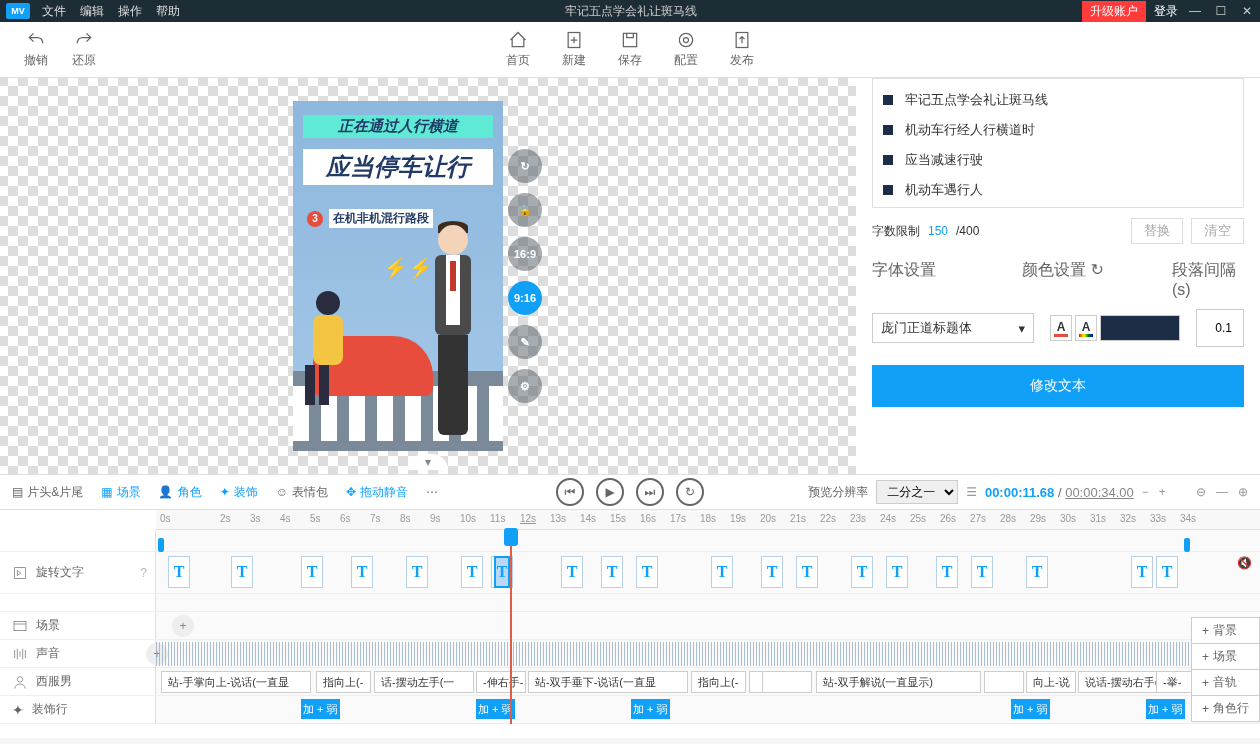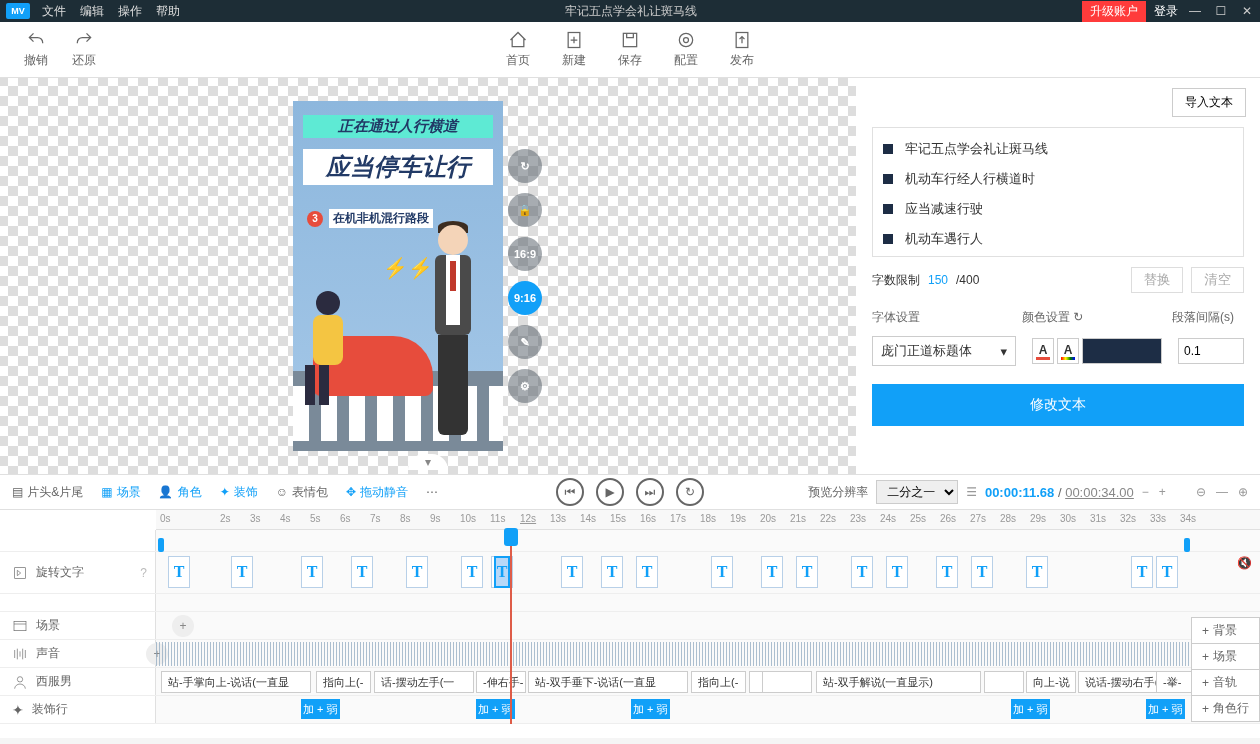--- a/index.html
+++ b/index.html
@@ -51,30 +51,30 @@
 .tab.active{background:#fff;color:#333}
 .import-row{padding:10px 14px;text-align:right}
 .import-btn{border:1px solid #ccc;background:#fff;padding:5px 12px;cursor:pointer;font-size:12px}
 .text-list{margin:0 16px;border:1px solid #e0e0e0;height:130px;overflow-y:auto;padding:6px}
 .text-item{display:flex;align-items:center;gap:12px;padding:6px 4px;font-size:13px}
 .text-item .sq{width:10px;height:10px;background:#1d2d45}
 .count-row{display:flex;align-items:center;padding:10px 16px;font-size:12px;gap:8px}
 .count-row .cnt{color:#11a0f8}
 .count-row .btns{margin-left:auto;display:flex;gap:8px}
 .count-row button{border:1px solid #ddd;background:#fff;padding:3px 12px;color:#aaa;cursor:pointer}
-.settings-row{display:flex;padding:6px 16px;gap:16px;font-size:12px;color:#666}
+.settings-row{display:flex;padding:6px 16px;gap:16px;font-size:16px;color:#666}
 .settings-row .col{flex:1}
 .settings-row .col.narrow{flex:0 0 72px}
 .settings-controls{display:flex;padding:4px 16px 12px;gap:16px;align-items:center}
 .font-sel{flex:1;border:1px solid #ccc;padding:5px 8px;display:flex;align-items:center;justify-content:space-between;cursor:pointer;font-size:13px}
 .color-ctrl{display:flex;gap:3px;align-items:center}
 .color-a{width:22px;height:26px;border:1px solid #ccc;display:flex;flex-direction:column;align-items:center;justify-content:center;font-size:12px;font-weight:bold;cursor:pointer}
 .color-a .bar{width:14px;height:3px}
 .color-swatch{width:80px;height:26px;background:#1d2d45;border:1px solid #ccc;cursor:pointer}
-.gap-input{width:66px;border:1px solid #ccc;padding:5px;text-align:left;font-size:12px}
+.gap-input{width:48px;border:1px solid #ccc;padding:11px;text-align:right;font-size:12px}
 .modify-btn{margin:6px 16px;background:#11a0f8;color:#fff;border:none;padding:12px;font-size:14px;cursor:pointer}
 .controls-bar{height:36px;background:#fff;display:flex;align-items:center;padding:0 12px;gap:18px;border-top:1px solid #e0e0e0;border-bottom:1px solid #e0e0e0;font-size:12px;color:#11a0f8}
 .controls-bar .item{display:flex;align-items:center;gap:4px;cursor:pointer}
 .controls-bar .item.gray{color:#666}
 .controls-bar .playback{position:absolute;left:50%;transform:translateX(-50%);display:flex;gap:12px;align-items:center}
 .pbtn{width:28px;height:28px;border:2px solid #666;border-radius:50%;display:flex;align-items:center;justify-content:center;cursor:pointer;color:#666}
 .controls-bar .preview{margin-left:auto;display:flex;align-items:center;gap:8px;color:#666}
 .controls-bar select{border:1px solid #ccc;padding:3px 6px;font-size:12px}
 .time-disp{font-family:monospace;font-size:13px}
 .time-cur{color:#11a0f8;font-weight:bold}
@@ -206,21 +206,20 @@
       <div class="ctool">🔒</div>
       <div class="ctool">16:9</div>
       <div class="ctool active">9:16</div>
       <div class="ctool">✎</div>
       <div class="ctool">⚙</div>
     </div>
     <div class="dropdown-arrow">▾</div>
   </div>
 
   <div class="right-panel">
-    <div class="import-row"><button class="import-btn">导入文本</button></div>
     <div class="text-list">
       <div class="text-item">
           <div class="sq"></div>
           <span>牢记五点学会礼让斑马线</span>
         </div>
       <div class="text-item">
           <div class="sq"></div>
           <span>机动车行经人行横道时</span>
         </div>
       <div class="text-item">

